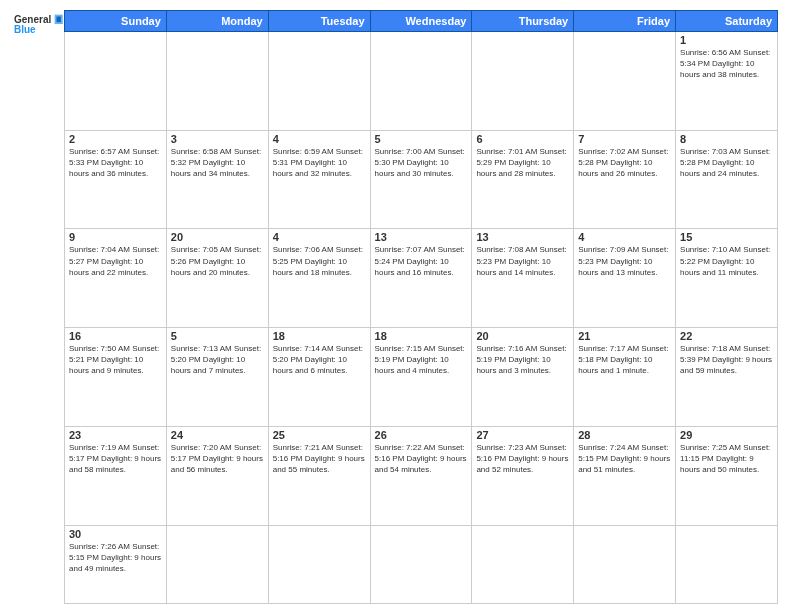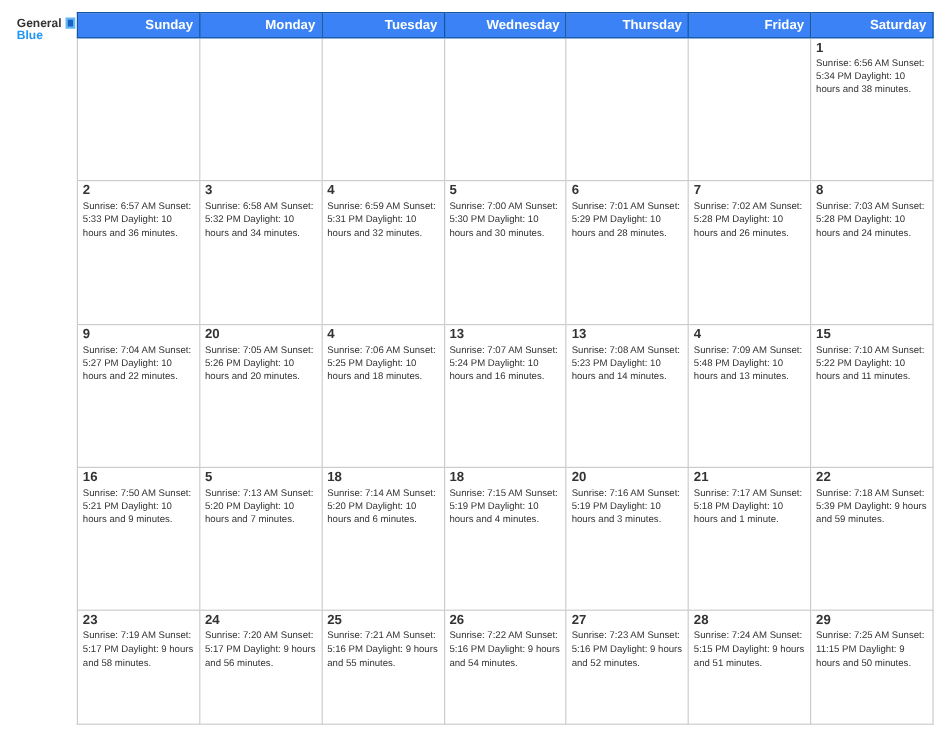--- a/index.html
+++ b/index.html
@@ -219,21 +219,21 @@
           <td>
             <span class="day-number">13</span>
             <div class="day-info">Sunrise: 7:08 AM
 Sunset: 5:23 PM
 Daylight: 10 hours
 and 14 minutes.</div>
           </td>
           <td>
             <span class="day-number">4</span>
             <div class="day-info">Sunrise: 7:09 AM
-Sunset: 5:48 PM
+Sunset: 5:23 PM
 Daylight: 10 hours
 and 13 minutes.</div>
           </td>
           <td>
             <span class="day-number">15</span>
             <div class="day-info">Sunrise: 7:10 AM
 Sunset: 5:22 PM
 Daylight: 10 hours
 and 11 minutes.</div>
           </td>
@@ -332,16 +332,31 @@
 Daylight: 9 hours
 and 51 minutes.</div>
           </td>
           <td>
             <span class="day-number">29</span>
             <div class="day-info">Sunrise: 7:25 AM
 Sunset: 11:15 PM
 Daylight: 9 hours
 and 50 minutes.</div>
           </td>
+        </tr>
+        <tr>
+          <td>
+            <span class="day-number">30</span>
+            <div class="day-info">Sunrise: 7:26 AM
+Sunset: 5:15 PM
+Daylight: 9 hours
+and 49 minutes.</div>
+          </td>
+          <td class="empty"></td>
+          <td class="empty"></td>
+          <td class="empty"></td>
+          <td class="empty"></td>
+          <td class="empty"></td>
+          <td class="empty"></td>
         </tr>
       </tbody>
   </table>
 </div>
 
 </body></html>

